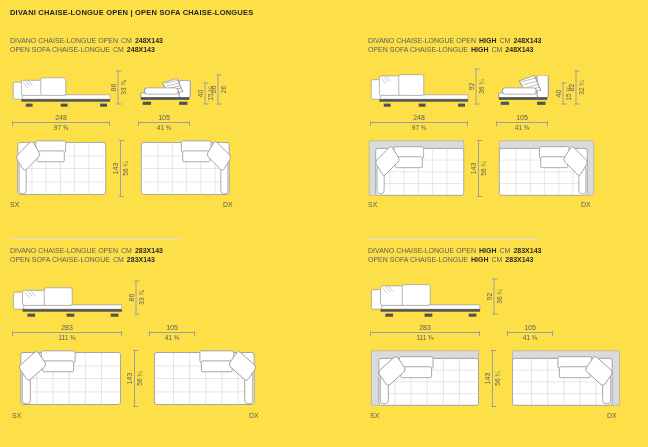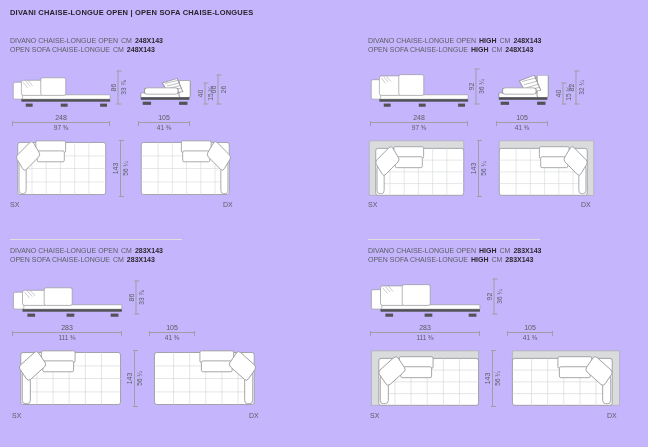--- a/index.html
+++ b/index.html
@@ -1,16 +1,16 @@
 <!DOCTYPE html>
 <html><head>
 <meta charset="utf-8">
 <style>
   html,body{margin:0;padding:0;background:#fff;}
-  .page{position:relative;width:648px;height:447px;background:#c4b5fd;overflow:hidden;
+  .page{position:relative;width:648px;height:447px;background:#fde047;overflow:hidden;
         font-family:"Liberation Sans",sans-serif;color:#5b5d60;}
   .page-title{position:absolute;left:10px;top:8px;font-size:7.5px;font-weight:700;
               color:#262427;letter-spacing:.2px;}
   .quad{position:absolute;width:262px;height:202px;}
   .q-sep{position:absolute;top:-5px;left:2px;width:172px;border-top:1px solid #dedede;}
   .q-title{position:absolute;left:2px;top:2px;font-size:7px;line-height:9px;color:#5b5d60;}
   .q-title span{margin-right:3px;}
   .q-title b{margin-right:3px;font-weight:700;color:#2b292c;}
   .draw{position:absolute;overflow:visible;}
   .dim{position:absolute;text-align:center;color:#5b5d60;}

